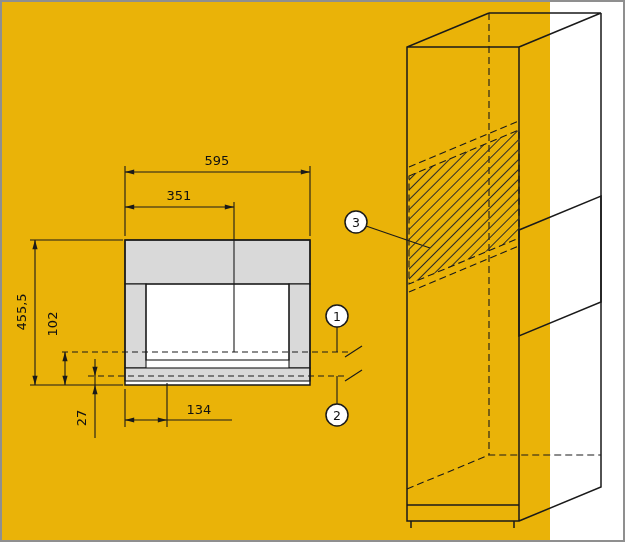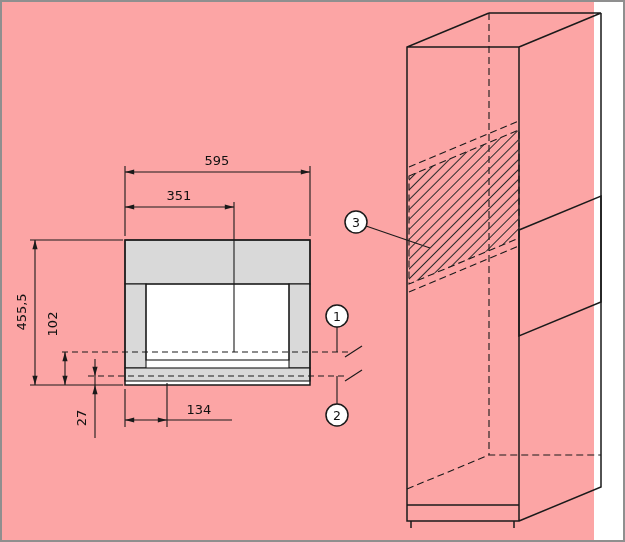--- a/index.html
+++ b/index.html
@@ -1,16 +1,16 @@
 <!DOCTYPE html>
 <html><head>
 <meta charset="utf-8">
 <style>
   html,body{margin:0;padding:0;background:#ffffff;overflow:hidden}
-  .stage{position:relative;width:594px;height:542px;background:#fca5a5;font-family:"DejaVu Sans",sans-serif}
+  .stage{position:relative;width:550px;height:542px;background:#eab308;font-family:"DejaVu Sans",sans-serif}
   svg{display:block}
   .s14{stroke:#1a1a1a;stroke-width:1.5}
   .s1{stroke:#1a1a1a;stroke-width:1.1}
   .nf{fill:none}
   .dash{stroke-dasharray:7 4}
   .dash2{stroke-dasharray:6 4}
   text{font-family:"DejaVu Sans",sans-serif;font-size:13px;fill:#111111}
   .cnum{font-size:12.5px}
 </style>
 </head>

